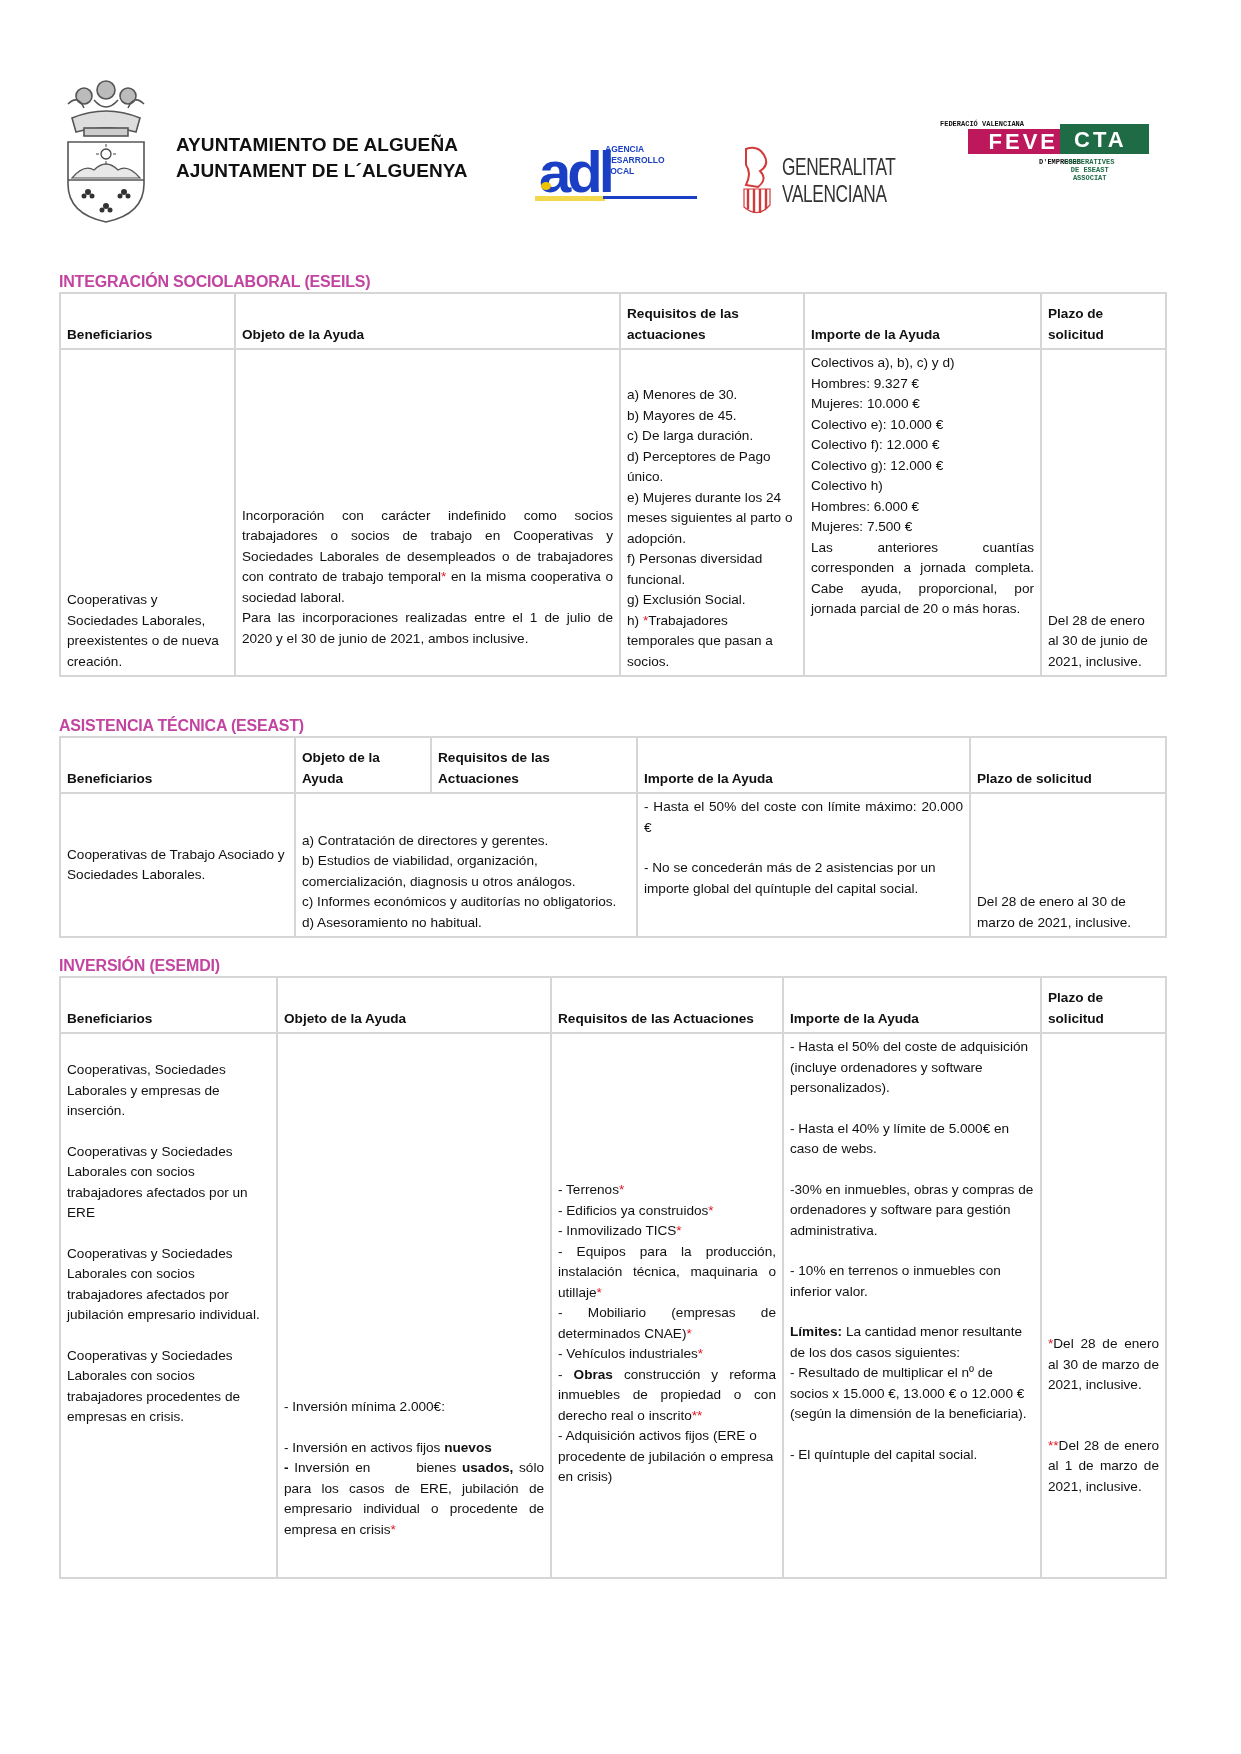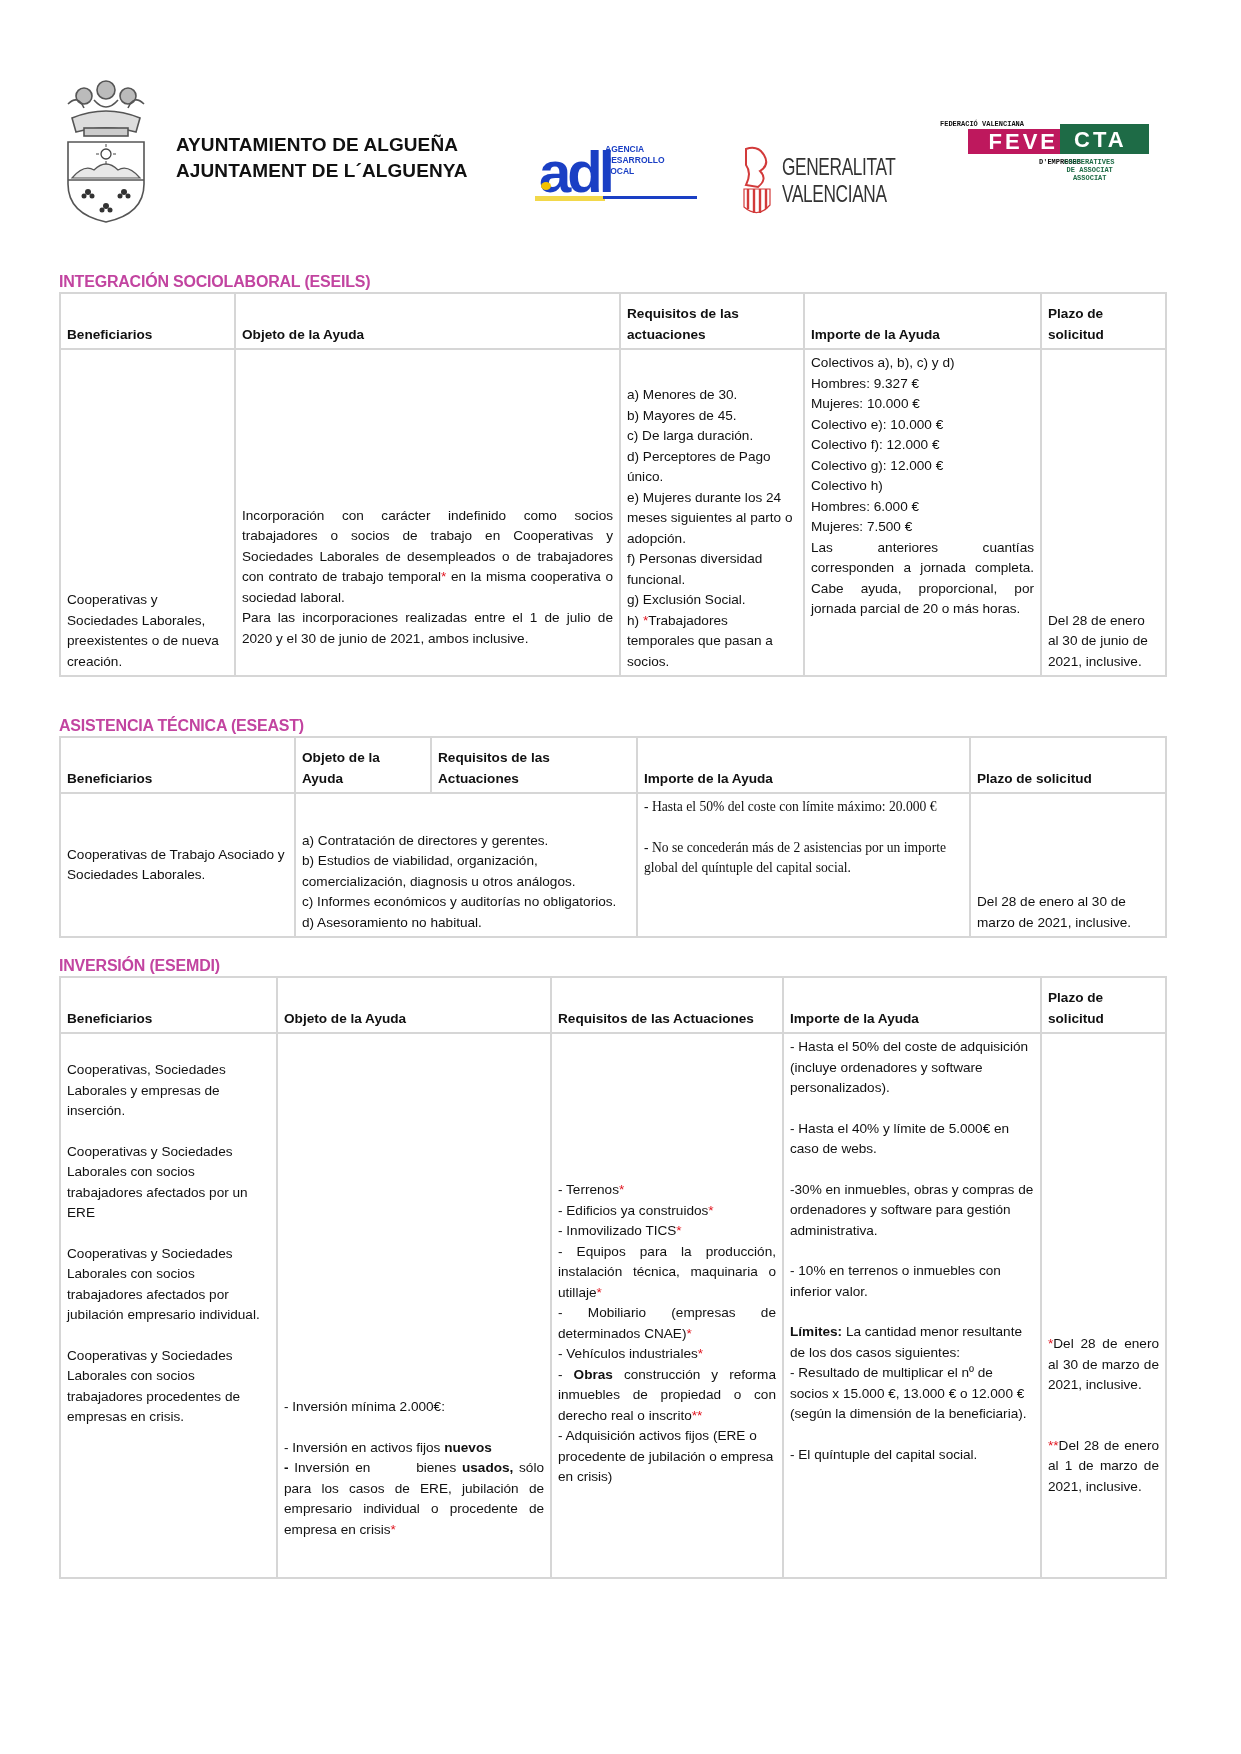--- a/index.html
+++ b/index.html
@@ -92,21 +92,21 @@
   </div>
 </div>
 
 <div class="abs fev">
   <div style="position:absolute;left:0;top:0;font:bold 7px/9px 'Liberation Mono',monospace;color:#111;">FEDERACIÓ VALENCIANA</div>
   <div style="position:absolute;left:28px;top:9px;width:90px;height:25px;background:#be185d;color:#fff;font:bold 22px/25px 'Liberation Sans',sans-serif;letter-spacing:3px;text-align:right;padding-right:2px;">FEVE</div>
   <div style="position:absolute;left:120px;top:4px;width:75px;height:30px;background:#1e6b46;color:#fff;font:bold 22px/32px 'Liberation Sans',sans-serif;letter-spacing:3px;padding-left:14px;">CTA</div>
   <div style="position:absolute;left:62px;top:38px;font:bold 7px/9px 'Liberation Mono',monospace;color:#111;margin-left:37px;">D'EMPRESES</div>
   <div style="position:absolute;left:124px;top:38px;font:bold 7px/8px 'Liberation Mono',monospace;color:#1e6b46;text-align:center;">
     <div>COOPERATIVES</div>
-    <div style="padding-left:1px">DE ASSOCIAT</div>
+    <div style="padding-left:1px">DE ESEAST</div>
     <div style="padding-left:1px">ASSOCIAT</div>
   </div>
 </div>
 
 <div class="section-title" style="top:272px;">INTEGRACIÓN SOCIOLABORAL (ESEILS)</div>
 <table class="grid" style="top:292px;">
   <colgroup>
       <col style="width:175px">
       <col style="width:385px">
       <col style="width:184px">
@@ -172,21 +172,21 @@
     <th>Plazo de solicitud</th>
   </tr>
   <tr style="height:144px;">
     <td style="vertical-align:middle;margin-top:24px;">Cooperativas de Trabajo Asociado y Sociedades Laborales.</td>
     <td colspan="2">
       <div>a) Contratación de directores y gerentes.</div>
       <div>b) Estudios de viabilidad, organización, comercialización, diagnosis u otros análogos.</div>
       <div>c) Informes económicos y auditorías no obligatorios.</div>
       <div>d) Asesoramiento no habitual.</div>
     </td>
-    <td style="vertical-align:top;font-family:Liberation Serif, serif;">
+    <td style="vertical-align:top;">
       <div class="just">- Hasta el 50% del coste con límite máximo: 20.000 €</div>
       <div class="gap"></div>
       <div>- No se concederán más de 2 asistencias por un importe global del quíntuple del capital social.</div>
     </td>
     <td>Del 28 de enero al 30 de marzo de 2021, inclusive.</td>
   </tr>
 </tbody>
   </table>
 
 <div class="section-title" style="top:956px;">INVERSIÓN (ESEMDI)</div>

